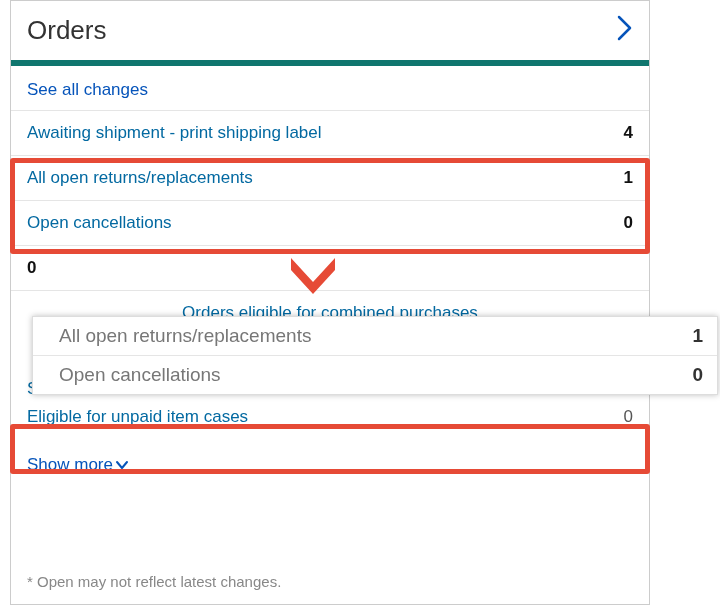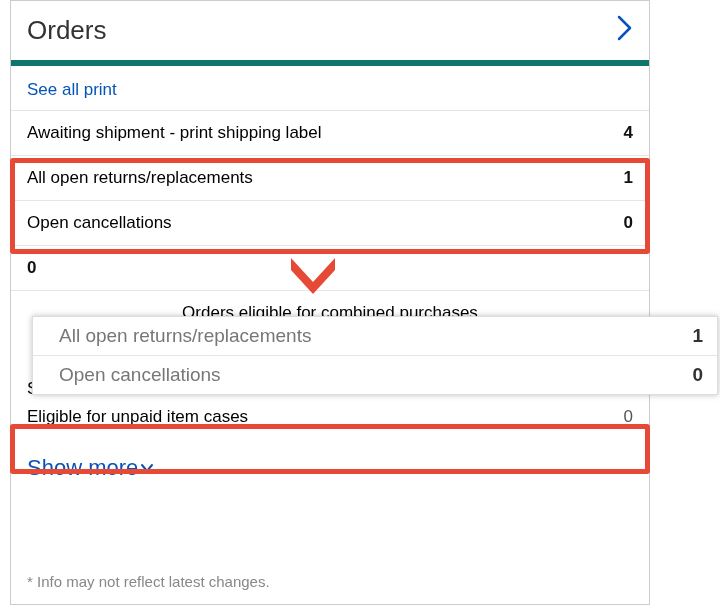--- a/index.html
+++ b/index.html
@@ -49,21 +49,21 @@
   }
   .row {
     display: flex;
     justify-content: space-between;
     align-items: center;
     padding: 12px 16px;
     border-top: 1px solid #e5e5e5;
     font-size: 17px;
     color: #555;
   }
-  .row .label { color: #000000; }
+  .row .label { color: #0369a1; }
   .row .count { color: #111; font-weight: 700; }
   .row .count.light { font-weight: 400; color: #555; }
 
   
   .hl {
     position: absolute;
     border: 5px solid #e64a36;
     border-radius: 3px;
     pointer-events: none;
     background: rgba(0,0,0,0);
@@ -98,21 +98,21 @@
     justify-content: space-between;
     align-items: center;
     padding: 8px 14px 8px 26px;
   }
   .callout .crow + .crow { border-top: 1px solid #e5e5e5; }
   .callout .ccount { color: #333; font-weight: 700; }
 
   .show-more {
     padding: 16px 16px 8px 16px;
     color: #0654ba;
-    font-size: 22px;
+    font-size: 17px;
     display: flex;
     align-items: center;
     gap: 2px;
   }
   .show-more .chev-down { font-size: 14px; color: #0654ba; }
 
   .footnote {
     position: absolute;
     left: 16px;
     bottom: 14px;
@@ -131,21 +131,21 @@
   <div class="header">
     <div class="header-title">Orders</div>
     <div class="chevron-right">
       <svg width="16" height="26" viewBox="0 0 16 26">
           <path d="M2 2 L13 13 L2 24" stroke="#0654ba" stroke-width="2.5" fill="none" stroke-linecap="round" stroke-linejoin="round"></path>
         </svg>
     </div>
   </div>
 
   <div class="links-area">
-    <span class="link">See all print</span>
+    <span class="link">See all changes</span>
   </div>
 
   <div class="row">
     <span class="label">Awaiting shipment - print shipping label</span>
     <span class="count">4</span>
   </div>
 
   <div class="row">
     <span class="label">All open returns/replacements</span>
     <span class="count">1</span>
@@ -178,21 +178,21 @@
 
   <div class="show-more">
     <span>Show more</span>
     <span class="chev-down">
       <svg width="14" height="10" viewBox="0 0 14 10">
           <path d="M2 2 L7 8 L12 2" stroke="#0654ba" stroke-width="2" fill="none" stroke-linecap="round" stroke-linejoin="round"></path>
         </svg>
     </span>
   </div>
 
-  <div class="footnote">* Info may not reflect latest changes.</div>
+  <div class="footnote">* Open may not reflect latest changes.</div>
 </div>
 
 <div class="hl hl1"></div>
 <div class="hl hl2"></div>
 
 <div class="down-arrow">
   <svg width="52" height="40" viewBox="0 0 52 40">
     <path d="M4 4 L26 28 L48 4 L48 16 L26 40 L4 16 Z" fill="#e64a36"></path>
   </svg>
 </div>

